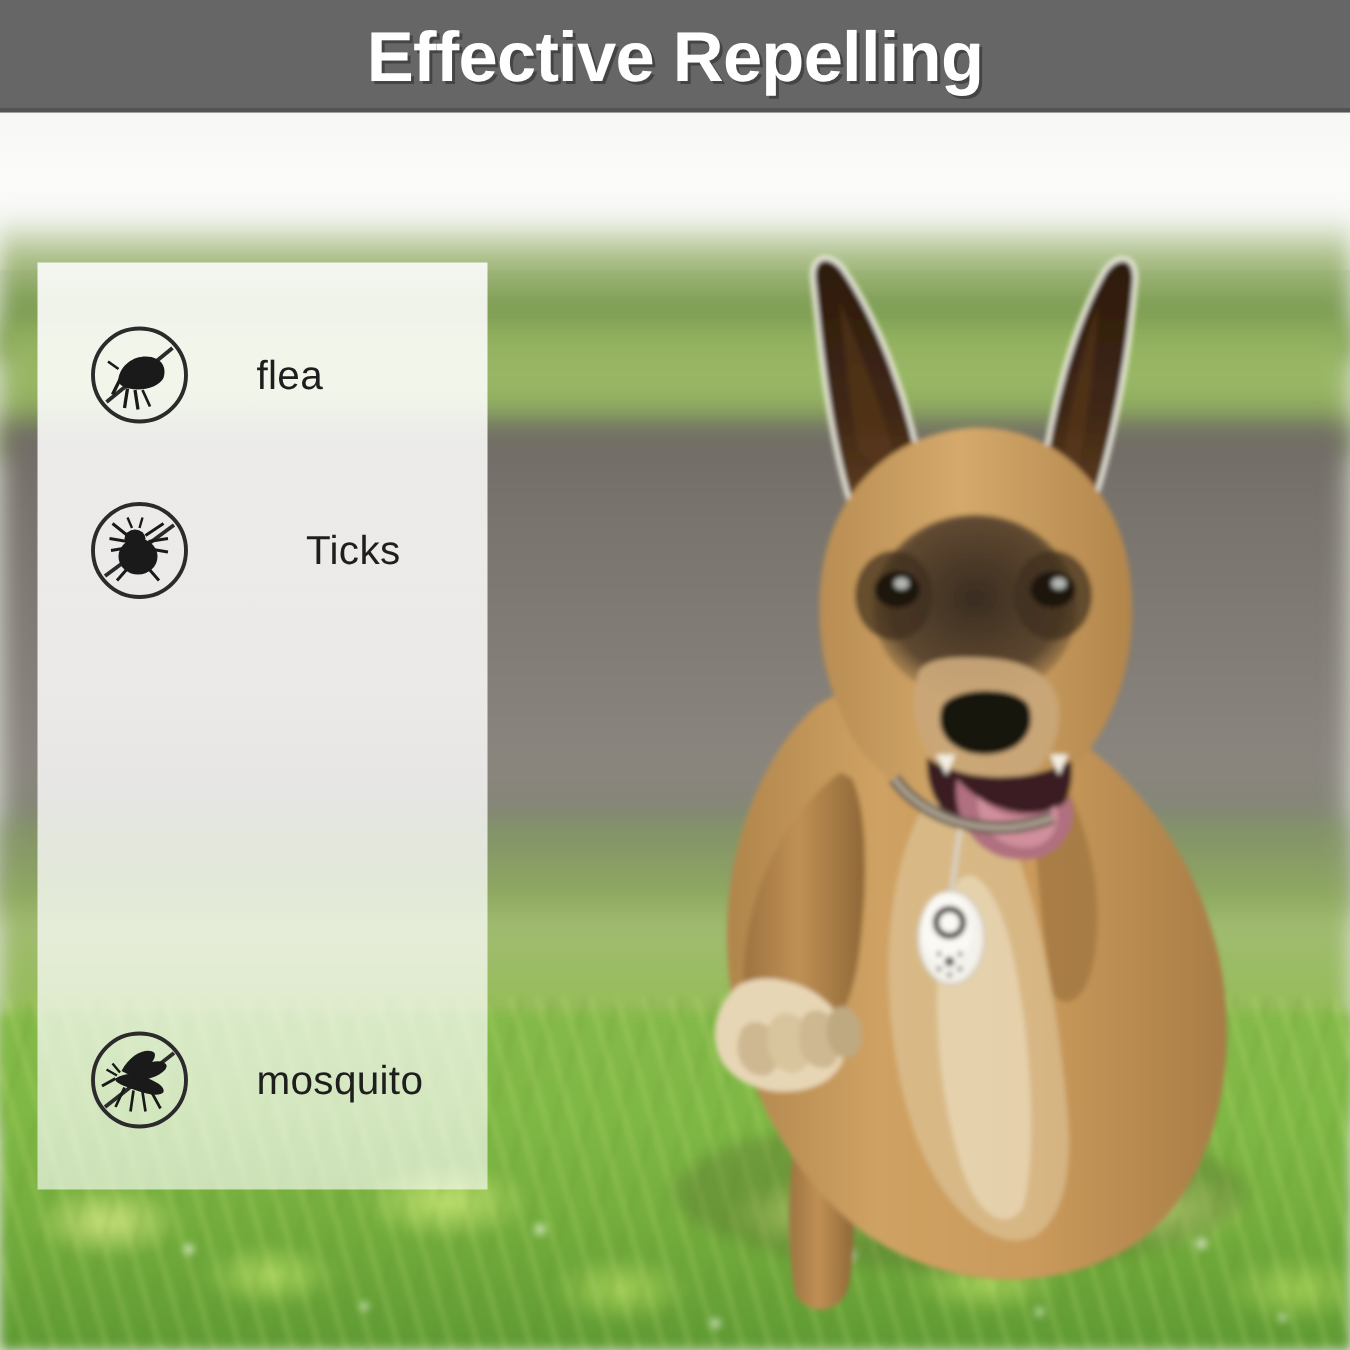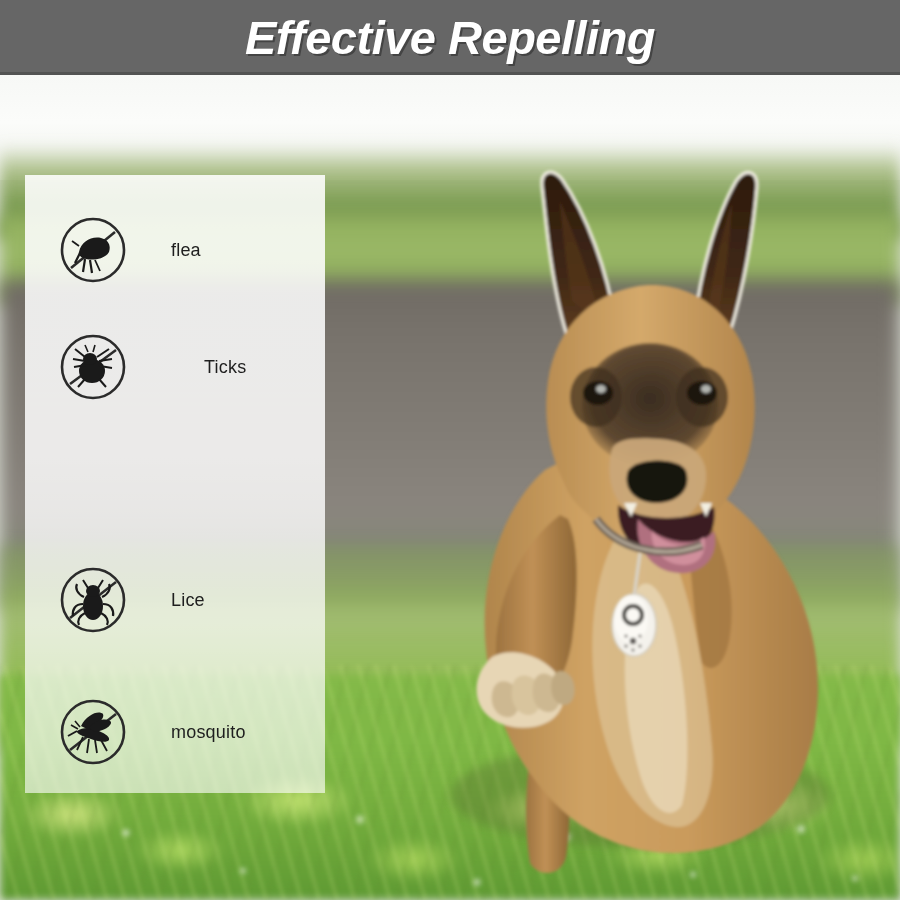--- a/index.html
+++ b/index.html
@@ -22,21 +22,21 @@
   }
   .banner:after{
     content:"";position:absolute;left:0;bottom:0;width:100%;height:3px;
     background:rgba(0,0,0,0.18);
   }
   .banner-title{
     position:absolute;left:0;top:0;width:900px;height:75px;
     display:flex;align-items:center;justify-content:center;
     color:#ffffff;
     font-family:"Liberation Sans", sans-serif;
-    font-style:italic;font-weight:bold;
+    font-weight:bold;
     font-size:47px;letter-spacing:-0.5px;
     text-shadow:2px 2px 0 rgba(40,40,40,0.55);
     white-space:nowrap;
   }
 
   
   .photo{
     position:absolute;left:0;top:75px;width:900px;height:825px;
     overflow:hidden;
   }
@@ -126,21 +126,21 @@
     display:flex;align-items:center;
   }
   .pest-icon{
     position:relative;
     width:68px;height:68px;margin-left:34px;flex:0 0 68px;
   }
   .pest-icon svg{display:block;width:68px;height:68px;}
   .pest-label{
     margin-left:44px;
     font-family:"Liberation Sans", sans-serif;
-    font-size:18px;
+    font-size:27px;
     color:#1e1e1e;
     letter-spacing:.2px;
     white-space:nowrap;
   }
 </style>
 </head>
 <body>
 
 <div id="stage">
 
@@ -333,40 +333,22 @@
           <path d="M26 24 L 16 16 M26 28 L 14 26 M27 32 L 15 34" stroke="#1a1a1a" stroke-width="2" fill="none"></path>
           <path d="M38 24 L 50 16 M40 28 L 53 26 M41 33 L 53 35" stroke="#1a1a1a" stroke-width="2" fill="none"></path>
           <path d="M26 46 L 19 54 M40 46 L 47 54" stroke="#1a1a1a" stroke-width="2" fill="none"></path>
           <path d="M29 19 L 26 12 M34 19 L 36 12" stroke="#1a1a1a" stroke-width="1.6" fill="none"></path>
         </svg>
       </div>
       <div class="pest-label">Ticks</div>
     </div>
 
 
-    <div class="pest-row" style="top:375px;">
-      <div class="pest-icon">
-        <svg viewBox="0 0 68 68">
-          <circle cx="34" cy="34" r="31" fill="none" stroke="#2b2b2b" stroke-width="2.6"></circle>
-          <line x1="11" y1="52" x2="57" y2="16" stroke="#2b2b2b" stroke-width="2.6"></line>
-          <ellipse cx="34" cy="40" rx="10" ry="14" fill="#1a1a1a"></ellipse>
-          <ellipse cx="34" cy="25" rx="7" ry="6" fill="#1a1a1a"></ellipse>
-          <path d="M29 22 L 24 14 M39 22 L 44 14" stroke="#1a1a1a" stroke-width="2" fill="none"></path>
-          <path d="M25 31 C 18 28, 16 22, 18 18" stroke="#1a1a1a" stroke-width="2.2" fill="none"></path>
-          <path d="M43 31 C 50 28, 52 22, 50 18" stroke="#1a1a1a" stroke-width="2.2" fill="none"></path>
-          <path d="M24 38 C 16 38, 13 44, 14 50" stroke="#1a1a1a" stroke-width="2.2" fill="none"></path>
-          <path d="M44 38 C 52 38, 55 44, 54 50" stroke="#1a1a1a" stroke-width="2.2" fill="none"></path>
-          <path d="M26 47 C 20 50, 18 55, 20 59" stroke="#1a1a1a" stroke-width="2.2" fill="none"></path>
-          <path d="M42 47 C 48 50, 50 55, 48 59" stroke="#1a1a1a" stroke-width="2.2" fill="none"></path>
-        </svg>
-      </div>
-      <div class="pest-label">Lice</div>
-    </div>
-
-    <div class="pest-row" style="top:507px;">
+
+    <div class="pest-row" style="top:495px;">
       <div class="pest-icon">
         <svg viewBox="0 0 68 68">
           <circle cx="34" cy="34" r="31" fill="none" stroke="#2b2b2b" stroke-width="2.6"></circle>
           <line x1="11" y1="52" x2="57" y2="16" stroke="#2b2b2b" stroke-width="2.6"></line>
           <path d="M18 33 C 24 29, 32 29, 40 33 C 47 36, 51 39, 50 42
                    C 48 45, 40 44, 32 41 C 24 38, 17 36, 18 33 Z" fill="#1a1a1a"></path>
           <path d="M18 33 L 9 38" stroke="#1a1a1a" stroke-width="2" fill="none"></path>
           <path d="M22 28 C 28 16, 40 12, 44 16 C 46 20, 38 28, 30 32 Z" fill="#1a1a1a"></path>
           <path d="M30 30 C 38 20, 50 20, 52 24 C 53 28, 44 33, 36 34 Z" fill="#1a1a1a"></path>
           <path d="M24 39 L 18 52 M30 41 L 28 55 M36 42 L 38 55 M42 42 L 48 53" stroke="#1a1a1a" stroke-width="1.8" fill="none"></path>

